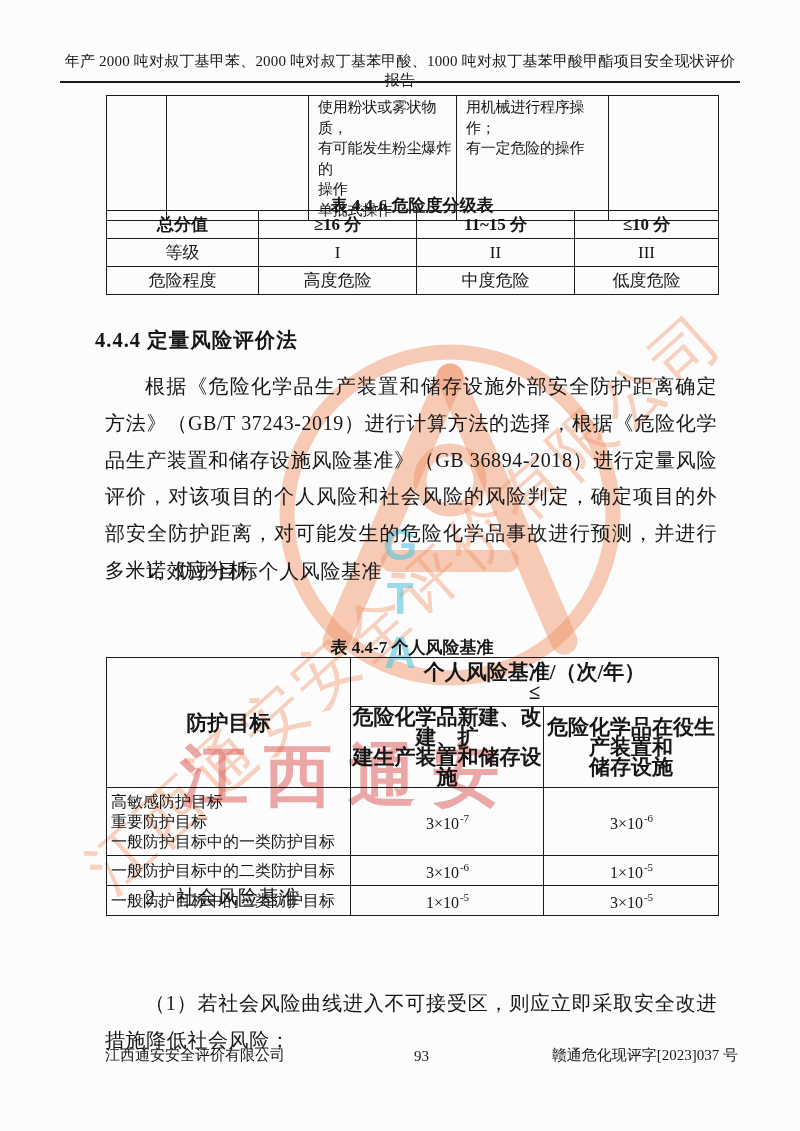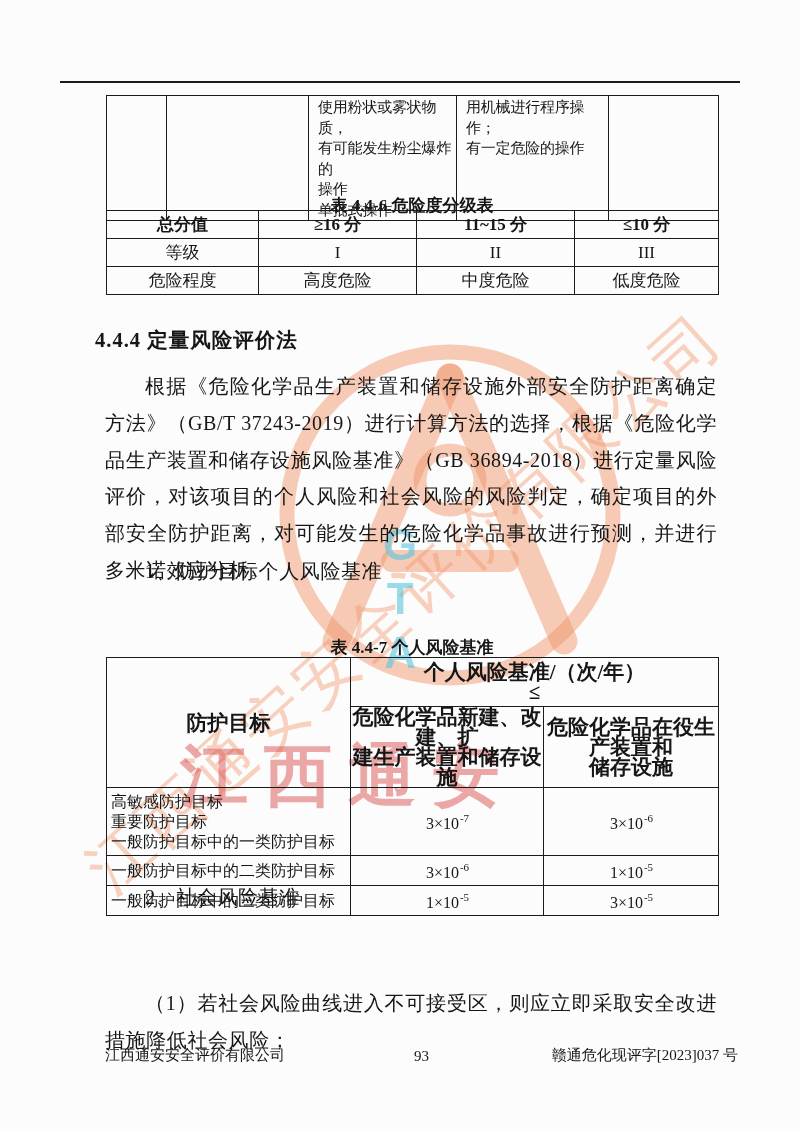--- a/index.html
+++ b/index.html
@@ -78,20 +78,21 @@
   </svg>
 
   <div class="wm wm-blue pre">G
 T
 A</div>
 
   <div class="wm wm-red">江西通安</div>
 
   <div class="content">
 
+    <div class="abs doc-header">年产 2000 吨对叔丁基甲苯、2000 吨对叔丁基苯甲酸、1000 吨对叔丁基苯甲酸甲酯项目安全现状评价报告</div>
     <div class="abs header-rule"></div>
 
     <table class="abs t-top">
       <colgroup>
           <col style="width:60px">
           <col style="width:142px">
           <col style="width:148px">
           <col style="width:152px">
           <col style="width:110px">
         </colgroup>

